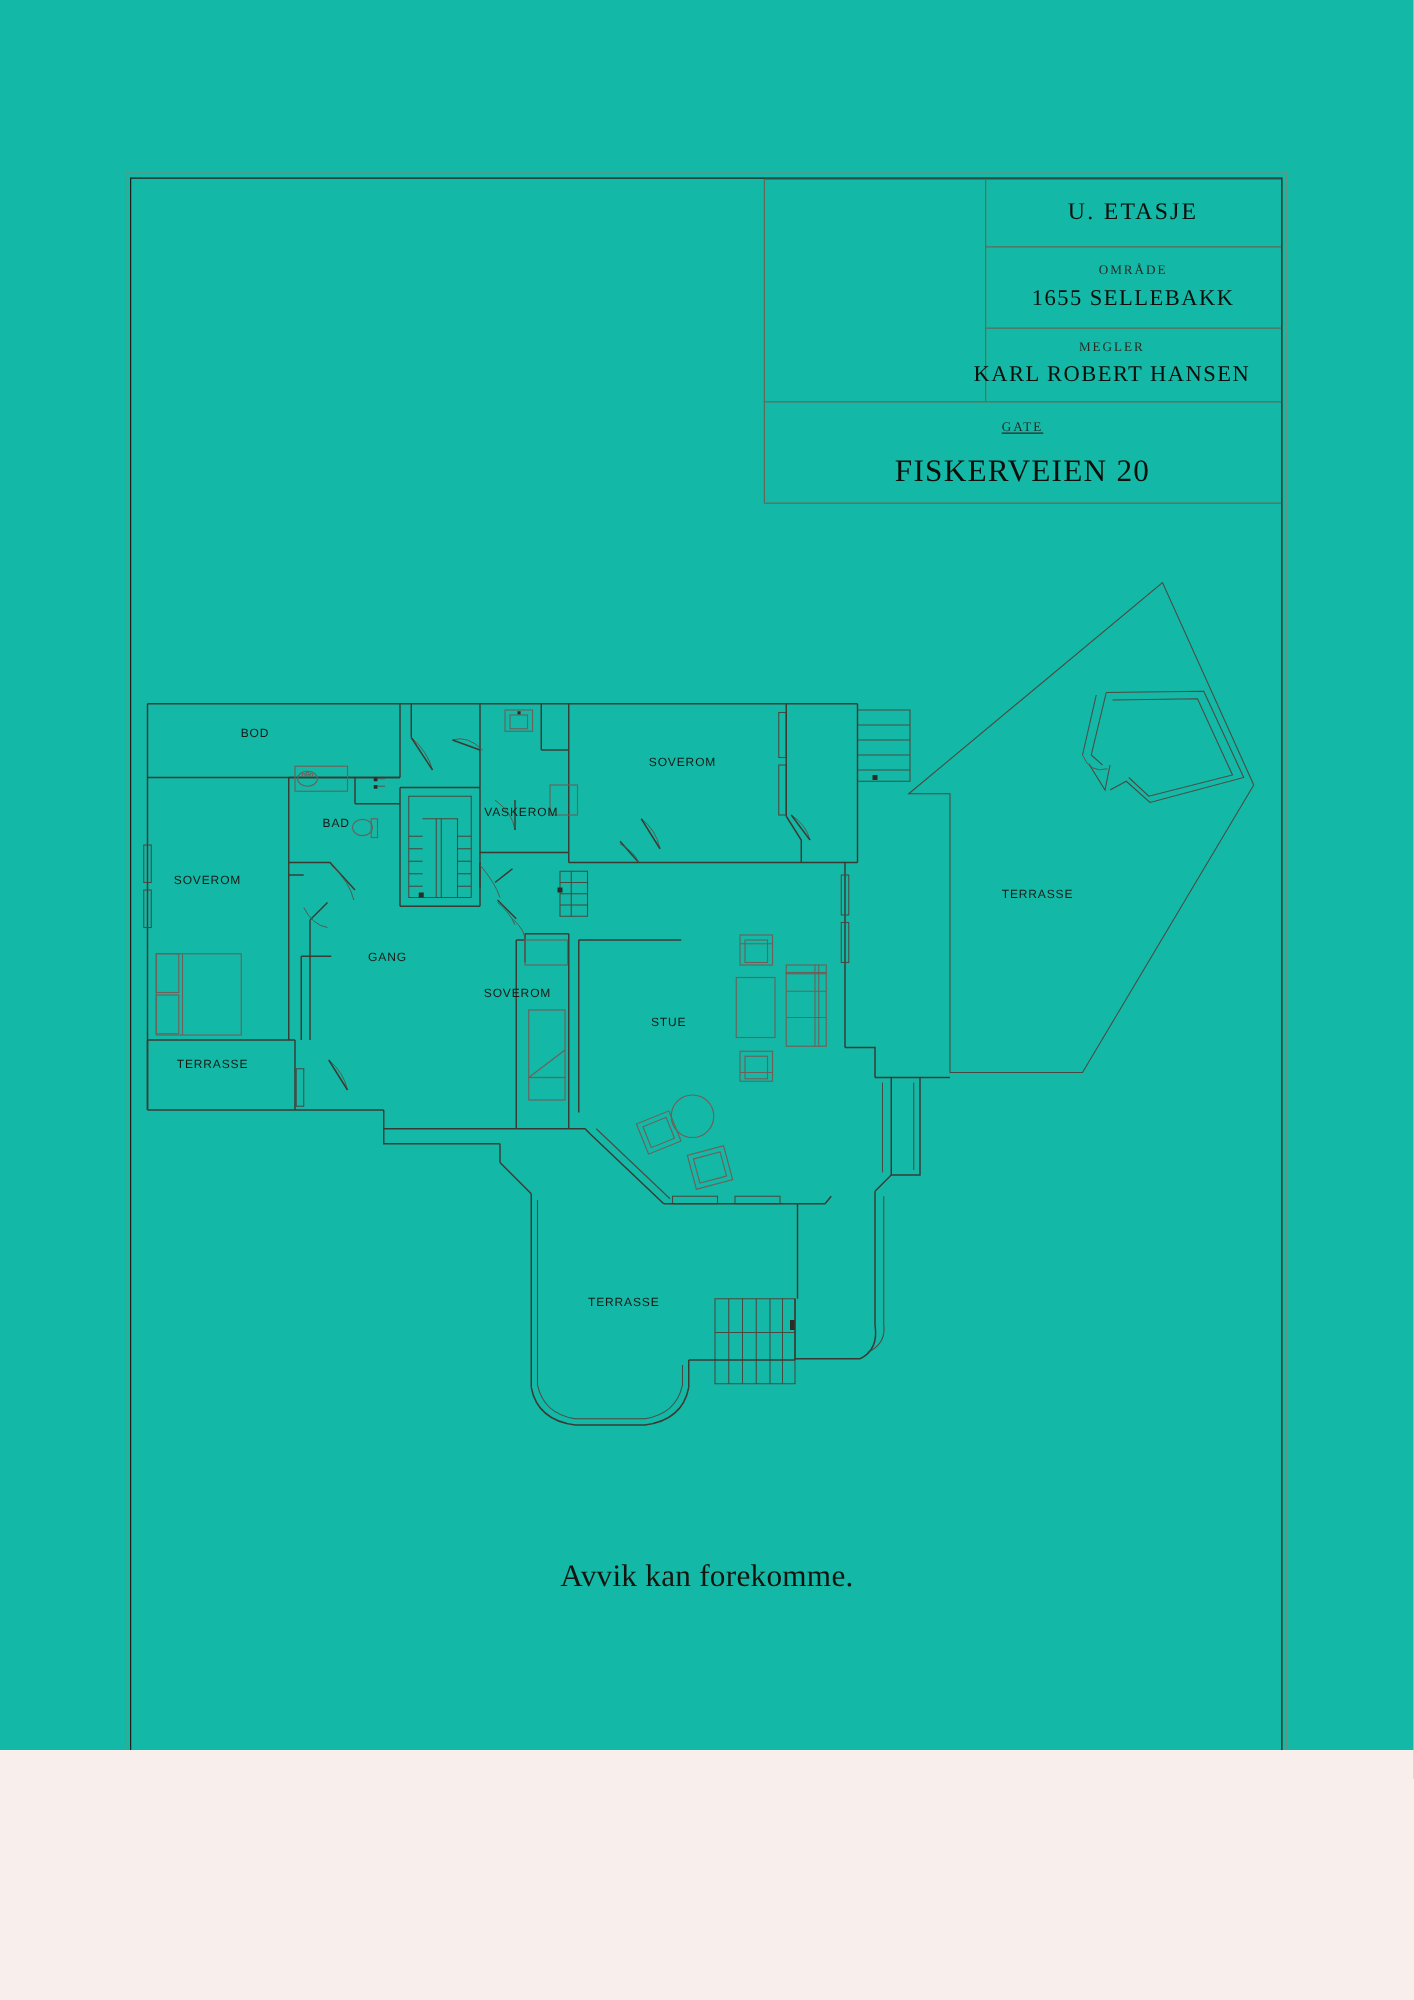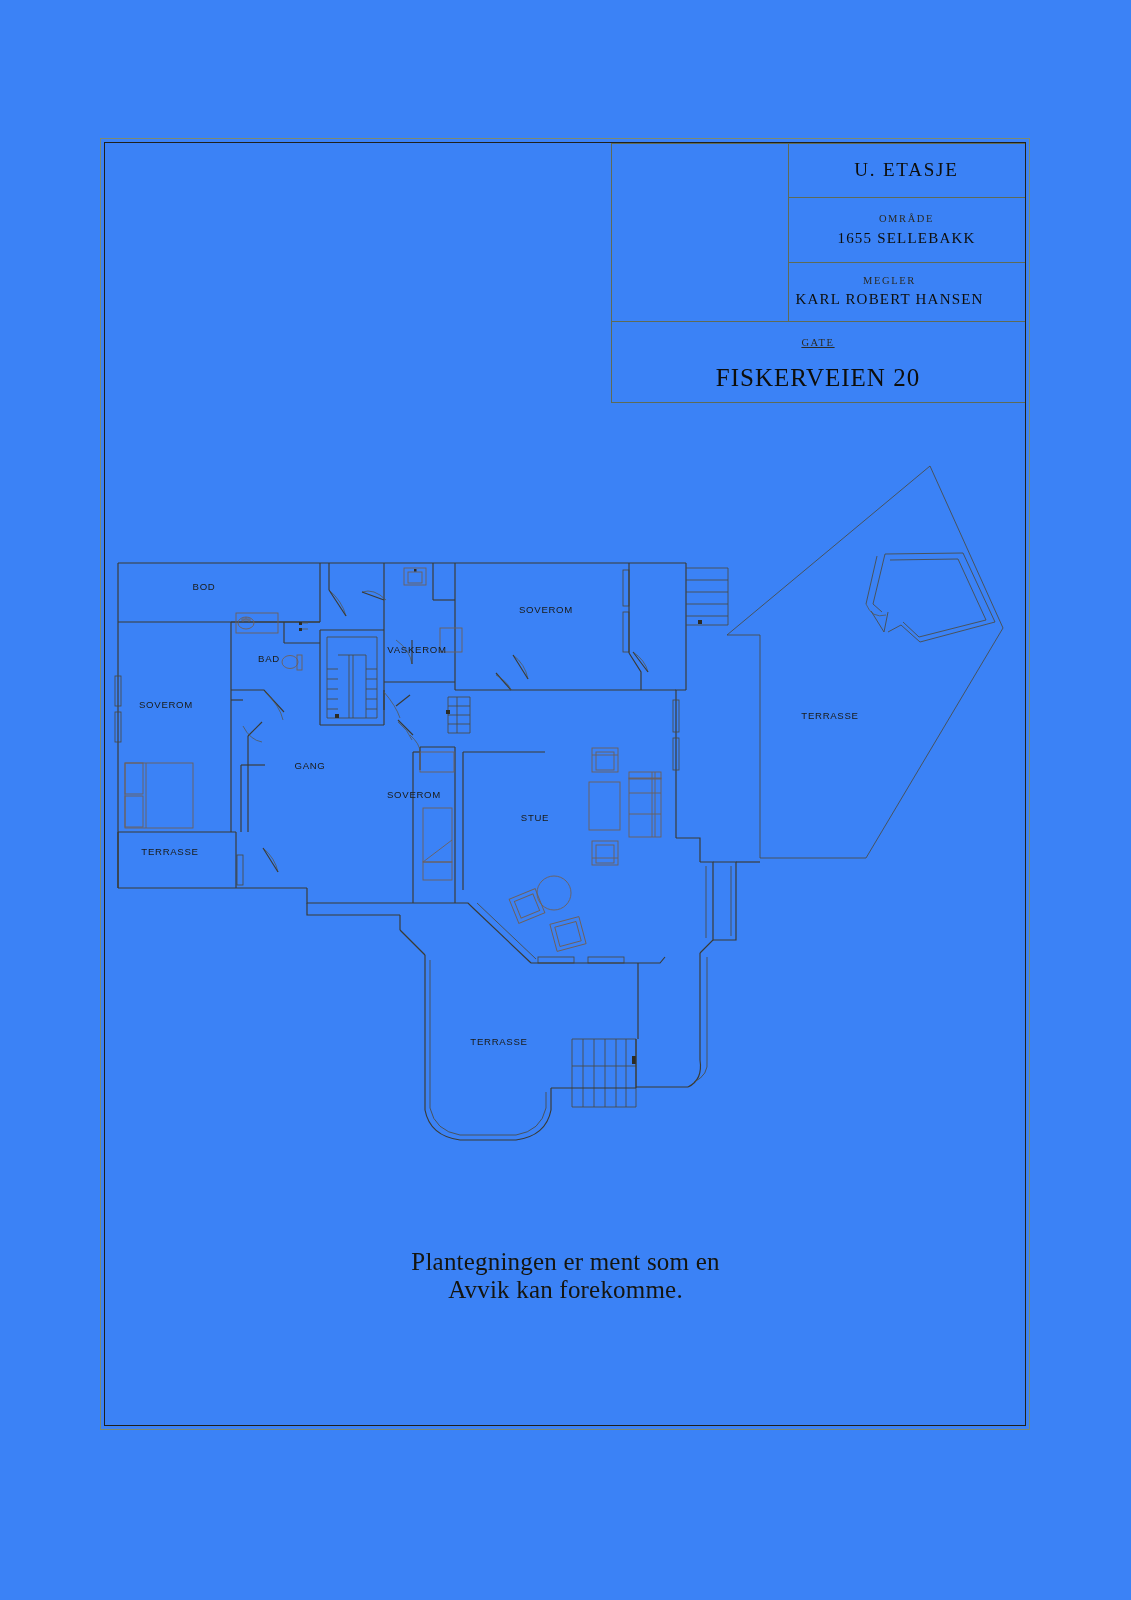--- a/index.html
+++ b/index.html
@@ -6,22 +6,22 @@
     margin: 0;
     padding: 0;
     background: #f8efec;
   }
   body {
     font-family: "Liberation Sans", sans-serif;
   }
   #page {
     position: relative;
     width: 1131px;
-    height: 1600px;
-    background: #3b82f6;
+    height: 1400px;
+    background: #14b8a6;
     overflow: hidden;
   }
 
   
   .frame-outer {
     position: absolute;
     left: 100px;
     top: 138px;
     width: 930px;
     height: 1292px;
@@ -69,21 +69,21 @@
     width: 1px;
   }
   .tb-caption {
     font-size: 10.5px;
     letter-spacing: 1.6px;
     color: #2a2a24;
     font-variant: small-caps;
     text-transform: uppercase;
   }
   .tb-value-lg {
-    font-size: 15px;
+    font-size: 18px;
     letter-spacing: 1.2px;
     color: #0e0e0b;
   }
   .tb-value-xl {
     font-size: 25px;
     letter-spacing: 1.0px;
     color: #0e0e0b;
   }
   .tb-value-etasje {
     font-size: 19px;
@@ -456,17 +456,16 @@
       <text x="417" y="650">VASKEROM</text>
       <text x="414" y="795">SOVEROM</text>
       <text x="546" y="610">SOVEROM</text>
       <text x="535" y="818">STUE</text>
       <text x="830" y="716">TERRASSE</text>
       <text x="499" y="1042">TERRASSE</text>
     </g>
   </svg>
 
   <div class="disclaimer">
-    <div>Plantegningen er ment som en</div>
     <div>Avvik kan forekomme.</div>
   </div>
 
 </div>
 
 </body></html>

